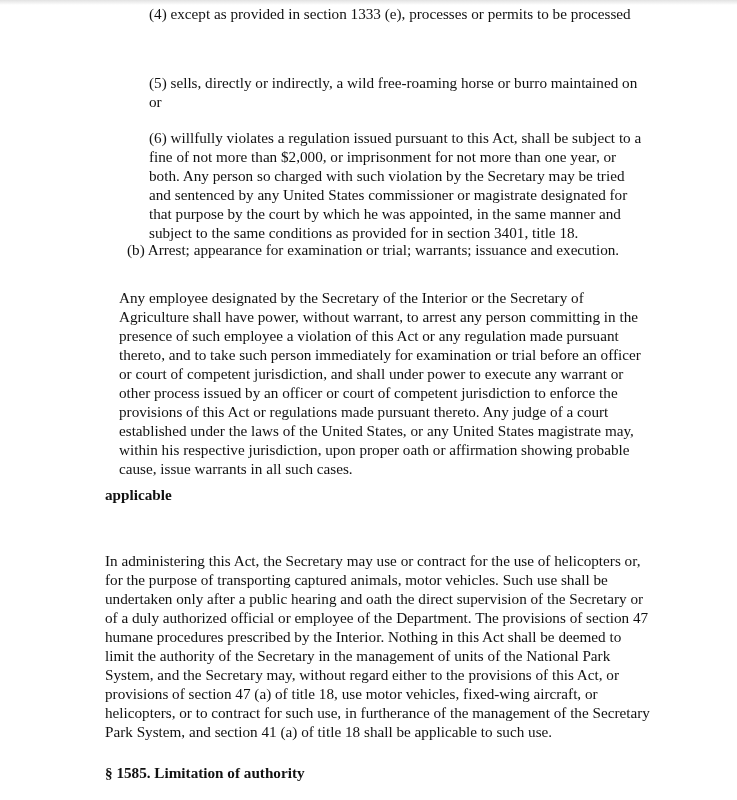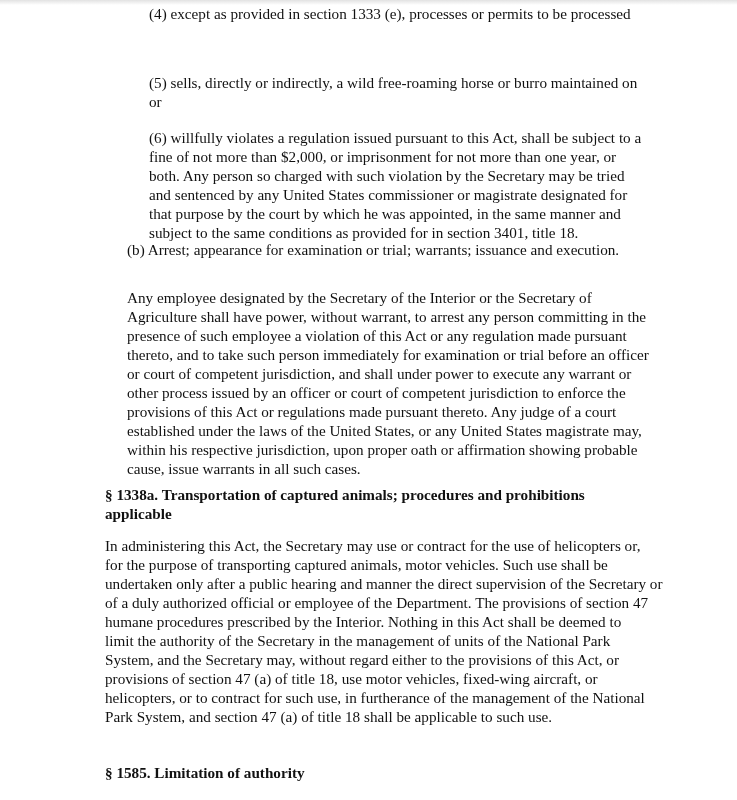--- a/index.html
+++ b/index.html
@@ -56,48 +56,47 @@
     <span class="line">both. Any person so charged with such violation by the Secretary may be tried</span>
     <span class="line">and sentenced by any United States commissioner or magistrate designated for</span>
     <span class="line">that purpose by the court by which he was appointed, in the same manner and</span>
     <span class="line">subject to the same conditions as provided for in section 3401, title 18.</span>
   </p>
 
   <p class="block" style="left:127px; top:240px;">
     <span class="line">(b) Arrest; appearance for examination or trial; warrants; issuance and execution.</span>
   </p>
 
-  <p class="block" style="left:127px; top:288px;">
+  <p class="block" style="left:119px; top:288px;">
     <span class="line">Any employee designated by the Secretary of the Interior or the Secretary of</span>
     <span class="line">Agriculture shall have power, without warrant, to arrest any person committing in the</span>
     <span class="line">presence of such employee a violation of this Act or any regulation made pursuant</span>
     <span class="line">thereto, and to take such person immediately for examination or trial before an officer</span>
     <span class="line">or court of competent jurisdiction, and shall under power to execute any warrant or</span>
     <span class="line">other process issued by an officer or court of competent jurisdiction to enforce the</span>
     <span class="line">provisions of this Act or regulations made pursuant thereto. Any judge of a court</span>
     <span class="line">established under the laws of the United States, or any United States magistrate may,</span>
     <span class="line">within his respective jurisdiction, upon proper oath or affirmation showing probable</span>
     <span class="line">cause, issue warrants in all such cases.</span>
   </p>
 
   <h2 class="block heading" style="left:105px; top:485px;">
-    <span class="line">§ 1338a. Transportation of captured animals; procedures and prohibitions</span>
     <span class="line">applicable</span>
   </h2>
 
-  <p class="block" style="left:105px; top:536px;">
+  <p class="block" style="left:105px; top:551px;">
     <span class="line">In administering this Act, the Secretary may use or contract for the use of helicopters or,</span>
     <span class="line">for the purpose of transporting captured animals, motor vehicles. Such use shall be</span>
-    <span class="line">undertaken only after a public hearing and manner the direct supervision of the Secretary or</span>
+    <span class="line">undertaken only after a public hearing and oath the direct supervision of the Secretary or</span>
     <span class="line">of a duly authorized official or employee of the Department. The provisions of section 47</span>
     <span class="line">humane procedures prescribed by the Interior. Nothing in this Act shall be deemed to</span>
     <span class="line">limit the authority of the Secretary in the management of units of the National Park</span>
     <span class="line">System, and the Secretary may, without regard either to the provisions of this Act, or</span>
     <span class="line">provisions of section 47 (a) of title 18, use motor vehicles, fixed-wing aircraft, or</span>
-    <span class="line">helicopters, or to contract for such use, in furtherance of the management of the National</span>
-    <span class="line">Park System, and section 47 (a) of title 18 shall be applicable to such use.</span>
+    <span class="line">helicopters, or to contract for such use, in furtherance of the management of the Secretary</span>
+    <span class="line">Park System, and section 41 (a) of title 18 shall be applicable to such use.</span>
   </p>
 
   <h2 class="block heading" style="left:105px; top:763px;">
     <span class="line">§ 1585. Limitation of authority</span>
   </h2>
 
 </div>
 
 </body></html>

